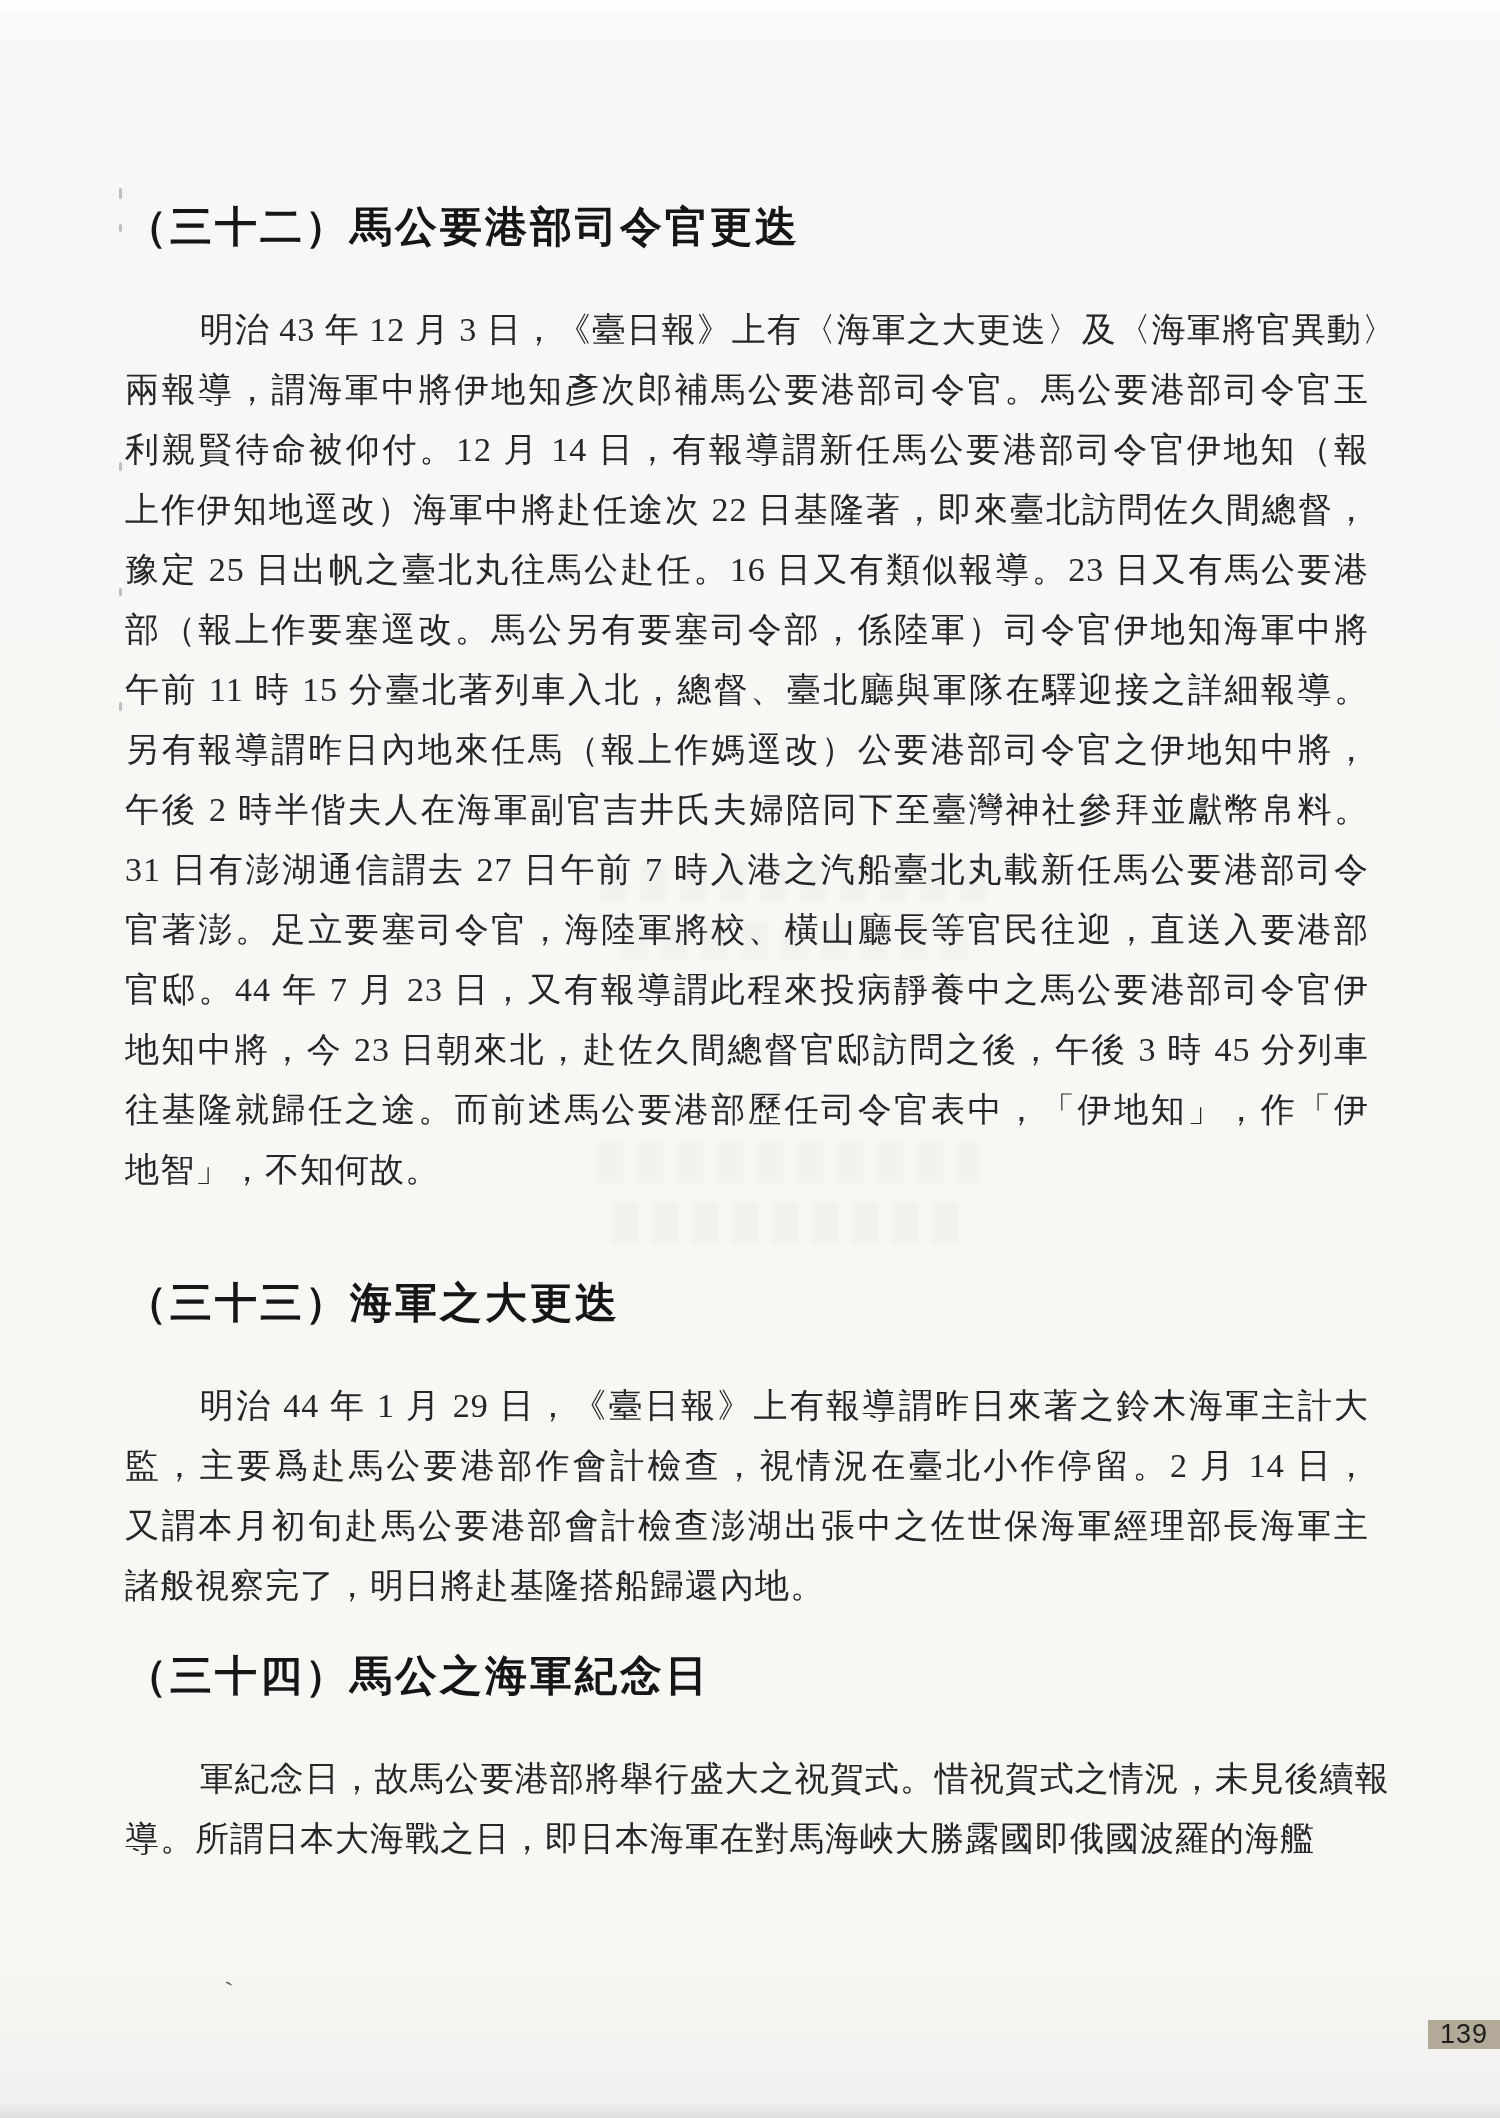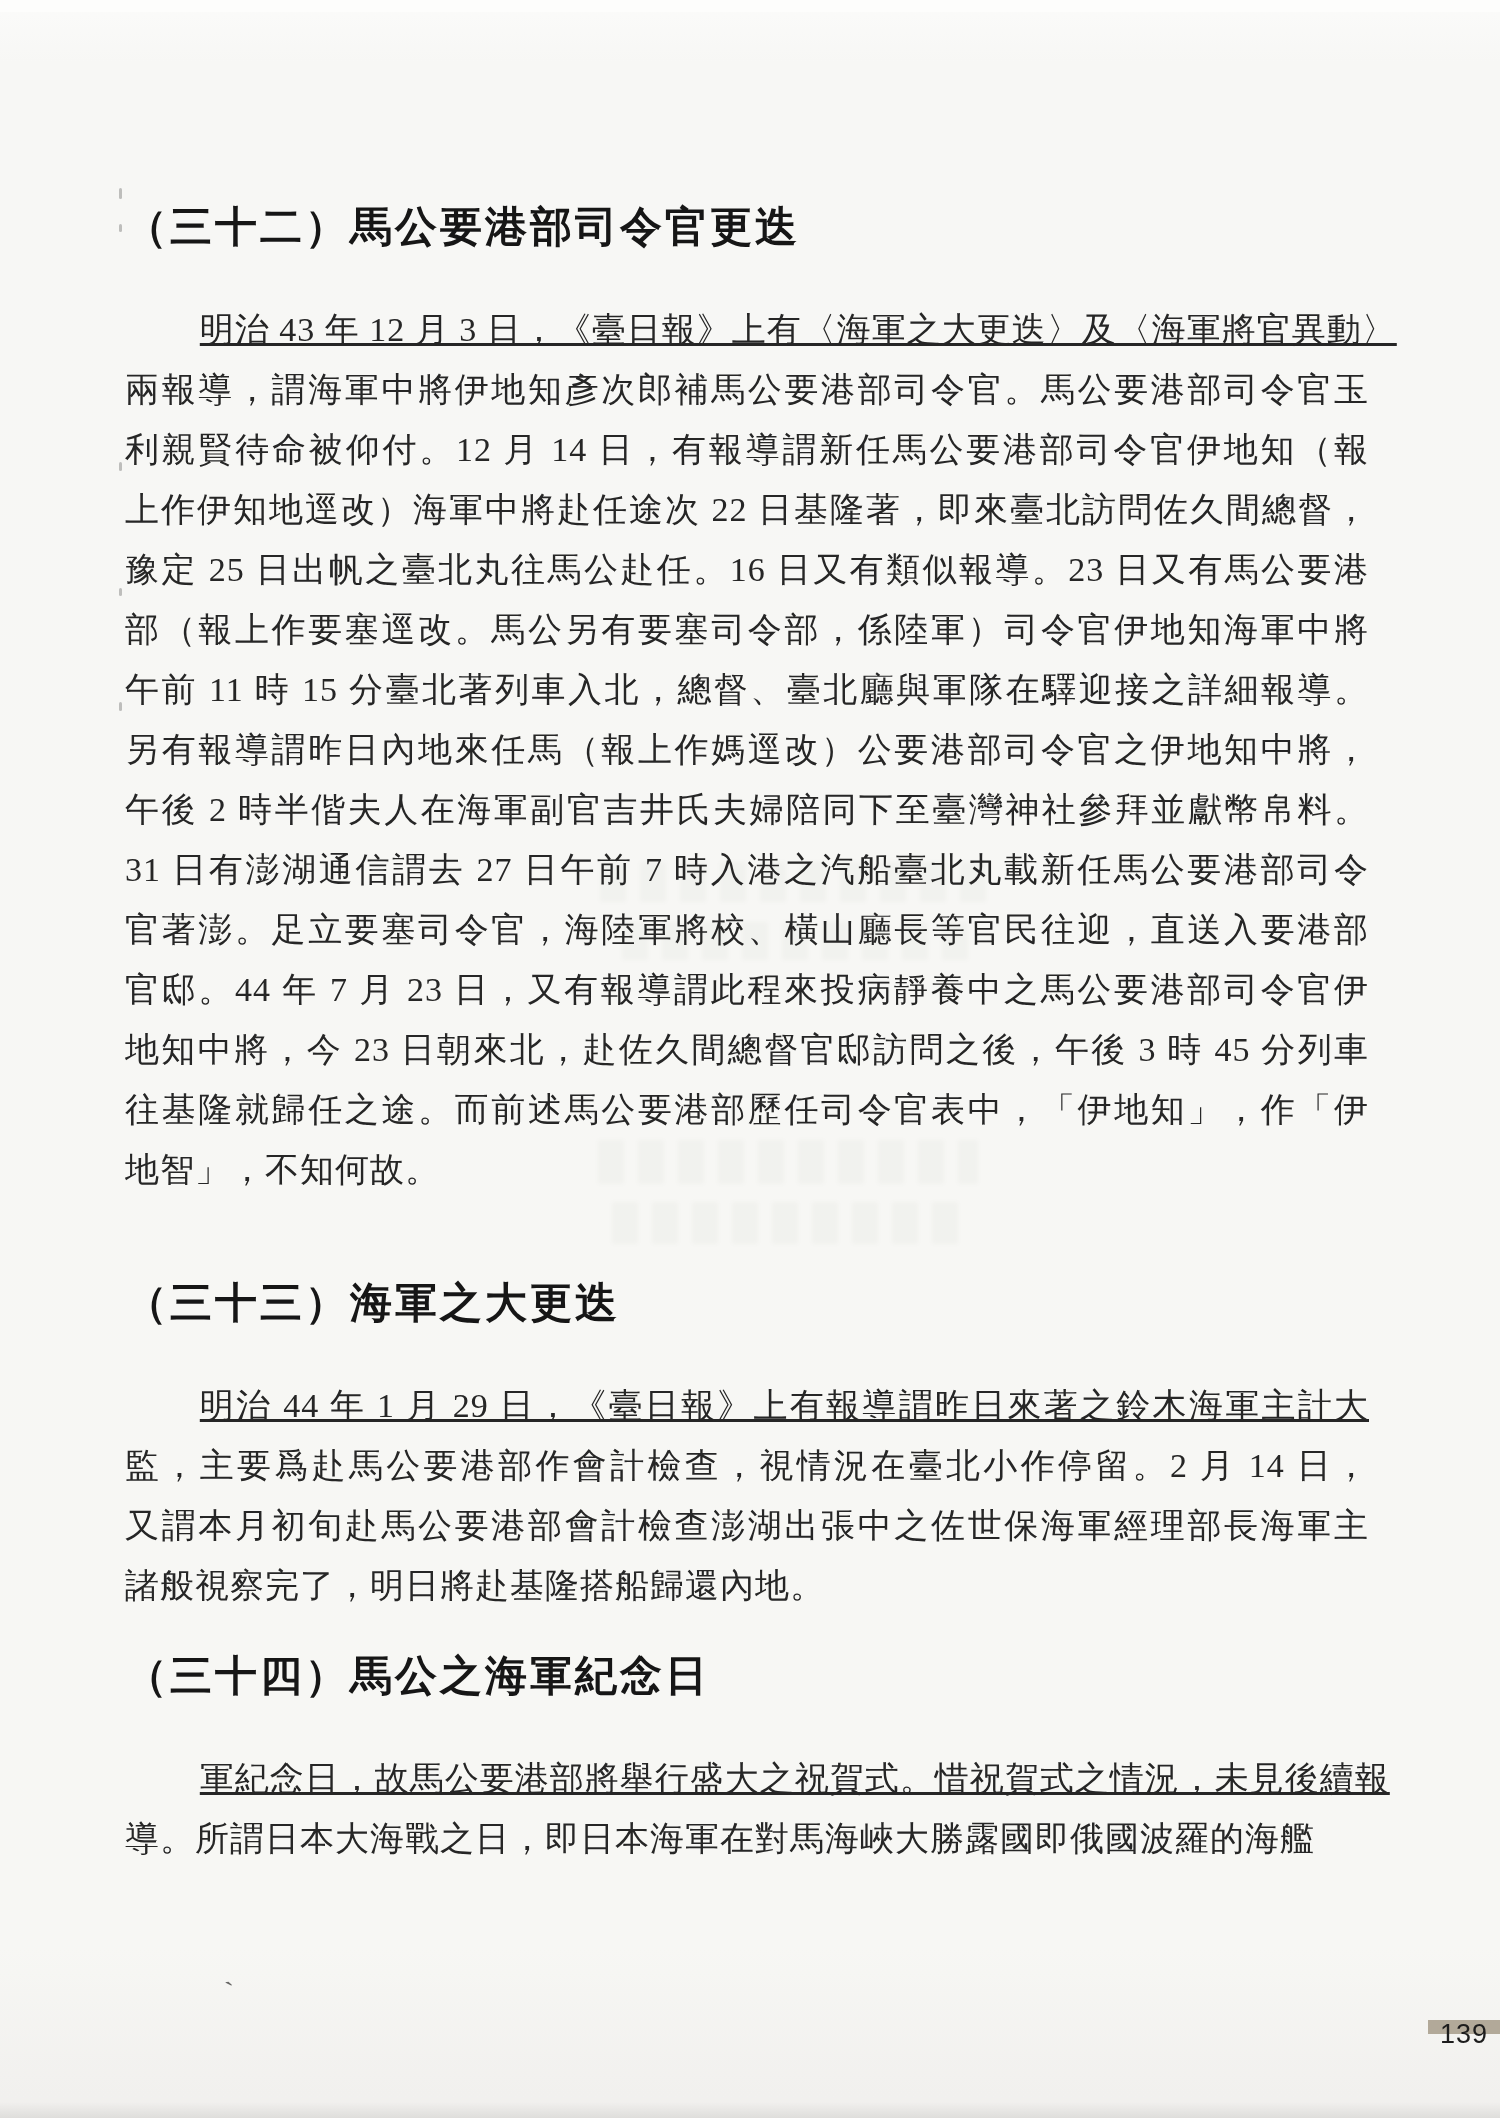--- a/index.html
+++ b/index.html
@@ -50,27 +50,27 @@
     color: #262626;
     letter-spacing: 1px;
     text-align: justify;
     text-align-last: justify;
     white-space: nowrap;
   }
   .para .line.last {
     text-align-last: left;
     white-space: normal;
   }
-  .para .line:first-child { text-indent: 2.2em; text-decoration: underline; }
+  .para .line:first-child { text-indent: 2.2em; }
   .page-number-badge {
     position: absolute;
     right: 0;
     top: 2020px;
     width: 72px;
-    height: 14px;
+    height: 29px;
     background: #b2a999;
     color: #1d1d1d;
     font-family: "Liberation Sans", sans-serif;
     font-size: 27px;
     line-height: 29px;
     text-align: center;
     letter-spacing: 1px;
   }
   .bleed {
     position: absolute;

